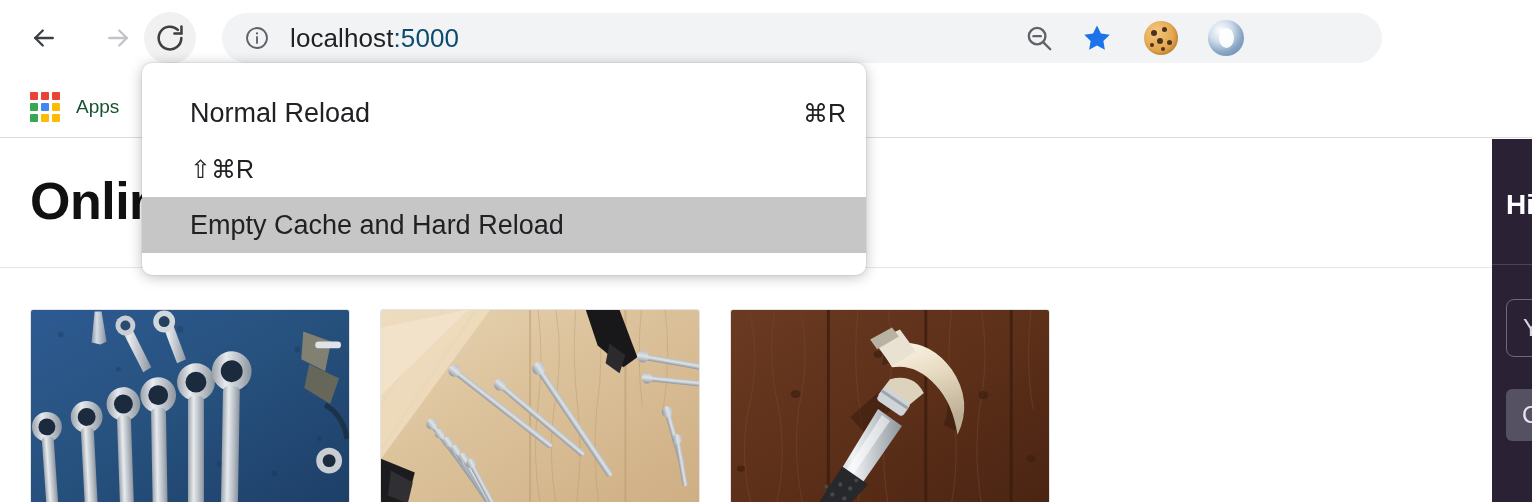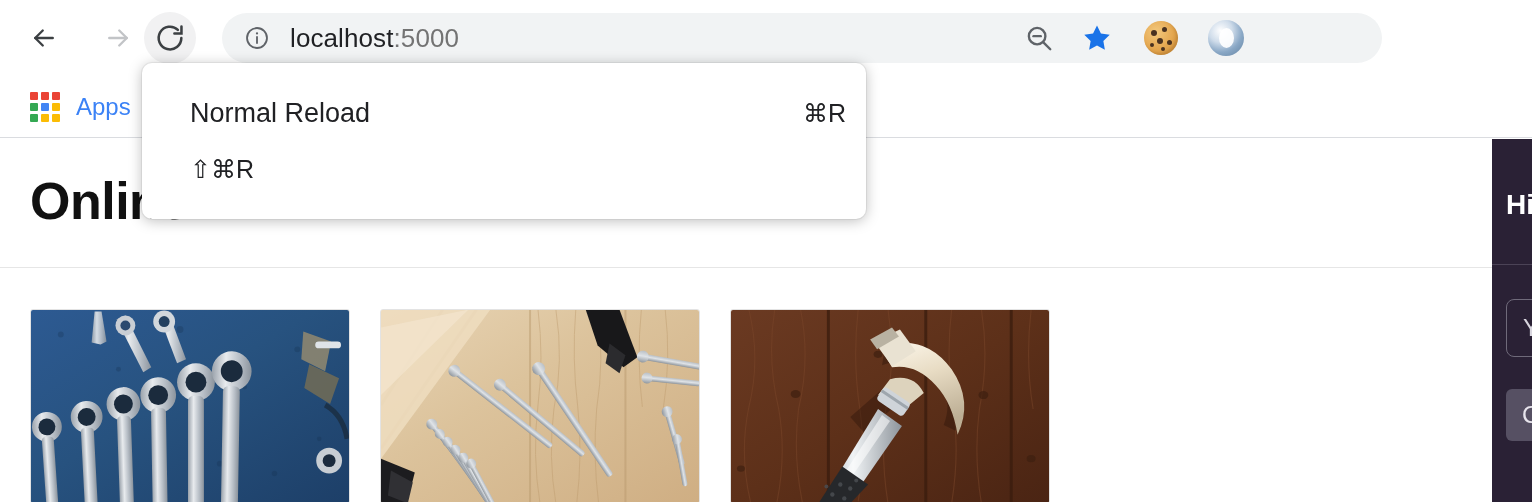--- a/index.html
+++ b/index.html
@@ -55,21 +55,21 @@
     align-items: center;
     padding-left: 22px;
   }
   .info-icon { width: 26px; height: 26px; flex: 0 0 26px; margin-right: 20px; }
   .url-text {
     font-size: 26px;
     color: #202124;
     letter-spacing: 0.1px;
     white-space: nowrap;
   }
-  .url-port { color: #737373; }
+  .url-port { color: #0c4a6e; }
 
   .omnibox-actions {
     position: absolute;
     right: 18px; top: 13px;
     height: 50px;
     display: flex;
     align-items: center;
   }
   .icon-btn {
     width: 50px; height: 50px;
@@ -139,21 +139,21 @@
   }
   .apps-grid {
     width: 30px; height: 30px;
     display: grid;
     grid-template-columns: repeat(3, 8px);
     grid-template-rows: repeat(3, 8px);
     gap: 3px;
     margin-right: 16px;
   }
   .apps-grid span { display: block; width: 8px; height: 8px; border-radius: 1px; }
-  .bookmark-label { font-size: 24px; color: #3b82f6; }
+  .bookmark-label { font-size: 19px; color: #14532d; }
 
   
   .page {
     position: absolute;
     left: 0; top: 139px;
     width: 1532px; height: 363px;
     background: #ffffff;
     overflow: hidden;
   }
   .page-header {
@@ -636,15 +636,19 @@
 
     <div class="menu-item">
       <span class="menu-label">Normal Reload</span>
       <span class="menu-accel">⌘R</span>
     </div>
 
     <div class="menu-item">
       <span class="menu-accel">⇧⌘R</span>
     </div>
 
+    <div class="menu-item selected">
+      <span class="menu-label">Empty Cache and Hard Reload</span>
+      <span class="menu-accel"></span>
+    </div>
   </div>
 
 </div>
 
 </body></html>

